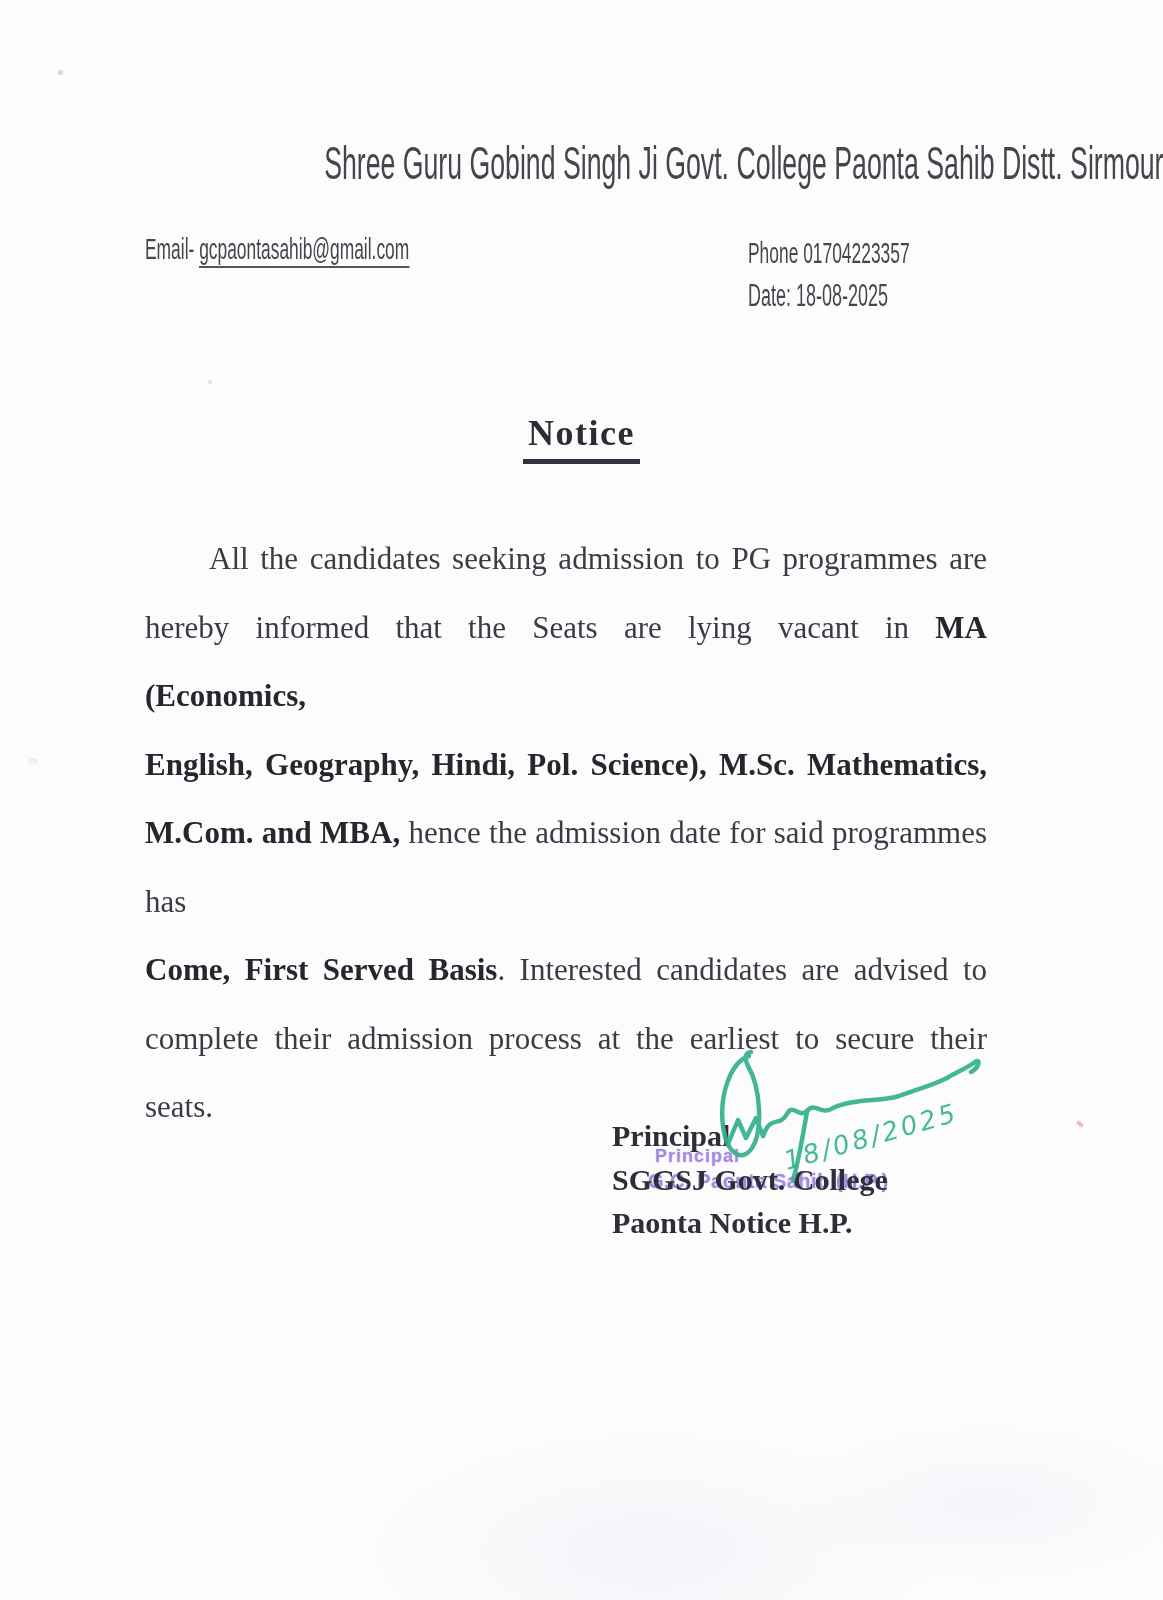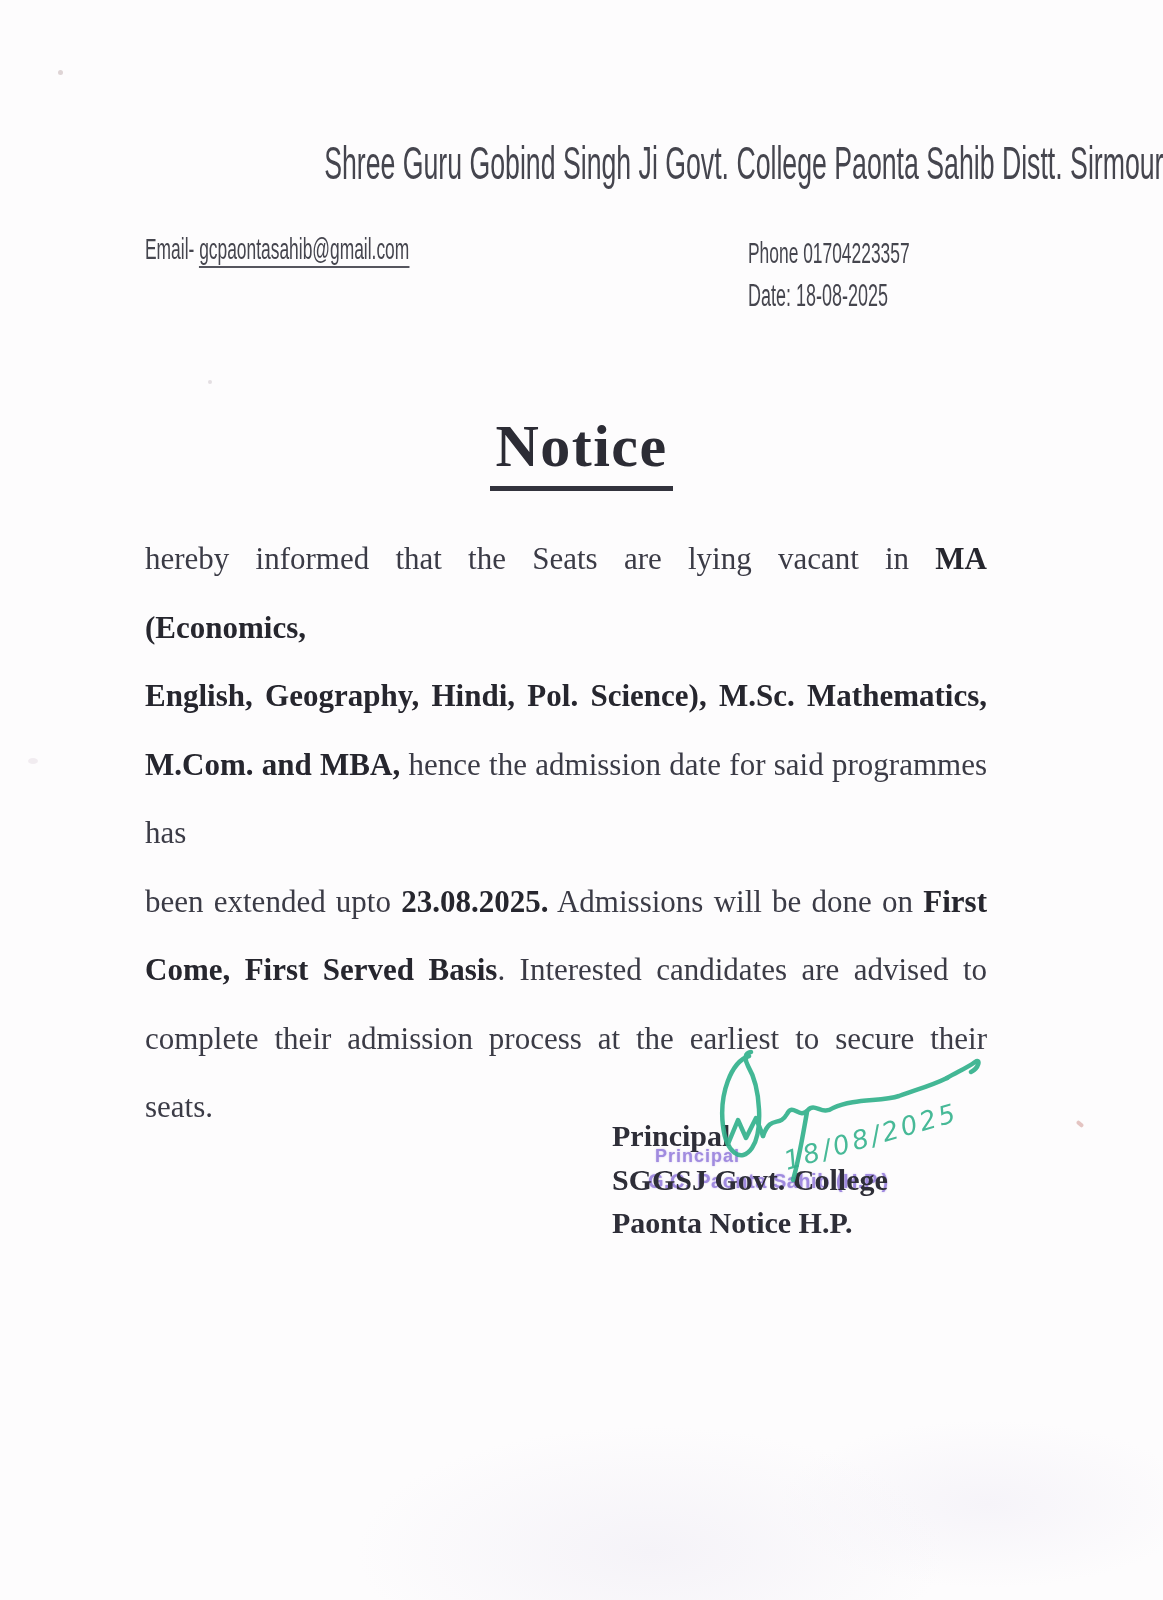--- a/index.html
+++ b/index.html
@@ -25,21 +25,21 @@
   .hdr-naac .grade{font-weight:700;}
   .hdr-email{position:absolute;top:232px;left:145px;font-size:30px;}
   .hdr-email .addr{border-bottom:2px solid #55555e;padding-bottom:1px;}
   .hdr-phone{position:absolute;top:236px;left:748px;font-size:30px;}
   .hdr-date{position:absolute;top:278px;left:748px;font-size:31px;}
 
   .notice-title{
     position:absolute;top:412px;left:0;width:100%;text-align:center;
   }
   .notice-title span{
-    display:inline-block;font-size:60px;font-weight:700;color:#2c2c35;
+    display:inline-block;font-size:36px;font-weight:700;color:#2c2c35;
     letter-spacing:1.5px;border-bottom:5px solid #33333d;padding:0 5px 5px 5px;
   }
 
   .notice-body{
     position:absolute;top:525px;left:145px;width:842px;
     font-size:31px;line-height:68.5px;color:#3b3b46;
   }
   .notice-body .line{text-align:justify;text-align-last:justify;white-space:normal;}
   .notice-body .line.indent{text-indent:64px;}
   .notice-body .line.last{text-align-last:left;}
@@ -86,24 +86,24 @@
 
   <div class="hdr-date">
     <span class="cond left">Date: 18-08-2025</span>
   </div>
 
   <div class="notice-title">
     <span>Notice</span>
   </div>
 
   <div class="notice-body">
+      <div class="line indent"><span>All the candidates seeking admission to PG programmes are</span></div>
       <div class="line"><span>hereby informed that the Seats are lying vacant in </span><b>MA (Economics,</b></div>
       <div class="line"><b>English, Geography, Hindi, Pol. Science), M.Sc. Mathematics,</b></div>
       <div class="line"><b>M.Com. and MBA,</b><span> hence the admission date for said programmes has</span></div>
-      <div class="line"><span>been extended upto </span><b>23.08.2025.</b><span> Admissions will be done on </span><b>First</b></div>
       <div class="line"><b>Come, First Served Basis</b><span>. Interested candidates are advised to</span></div>
       <div class="line last"><span>complete their admission process at the earliest to secure their seats.</span></div>
     </div>
 
   <div class="stamp l1">Principal</div>
   <div class="stamp l2">G.C. Paonta Sahib (H.P.)</div>
 
   <div class="sig-block">
     <div>Principal</div>
     <div>SGGSJ Govt. College</div>

